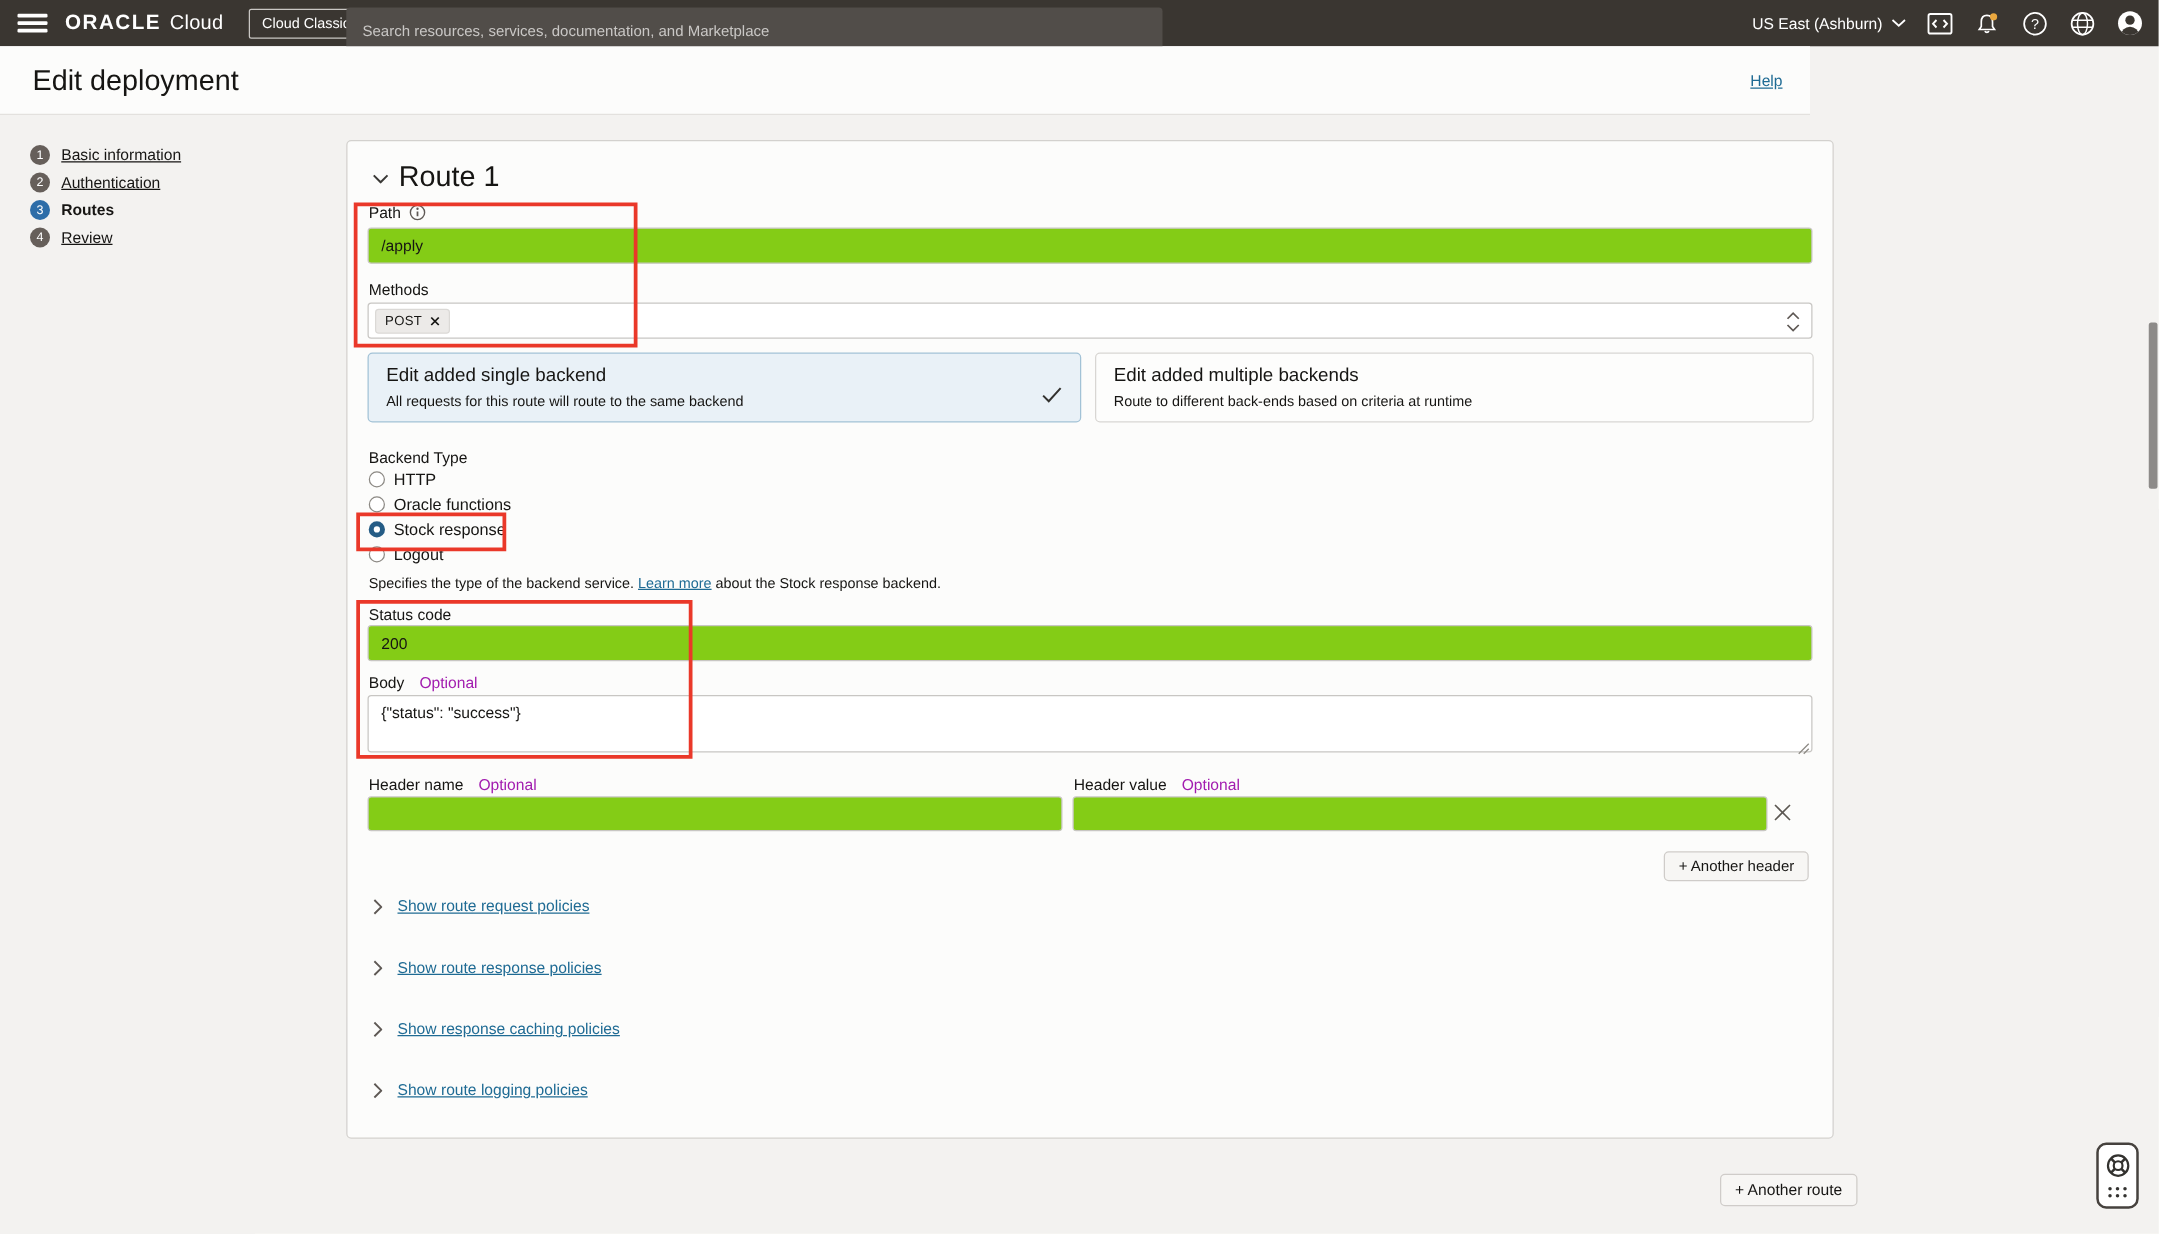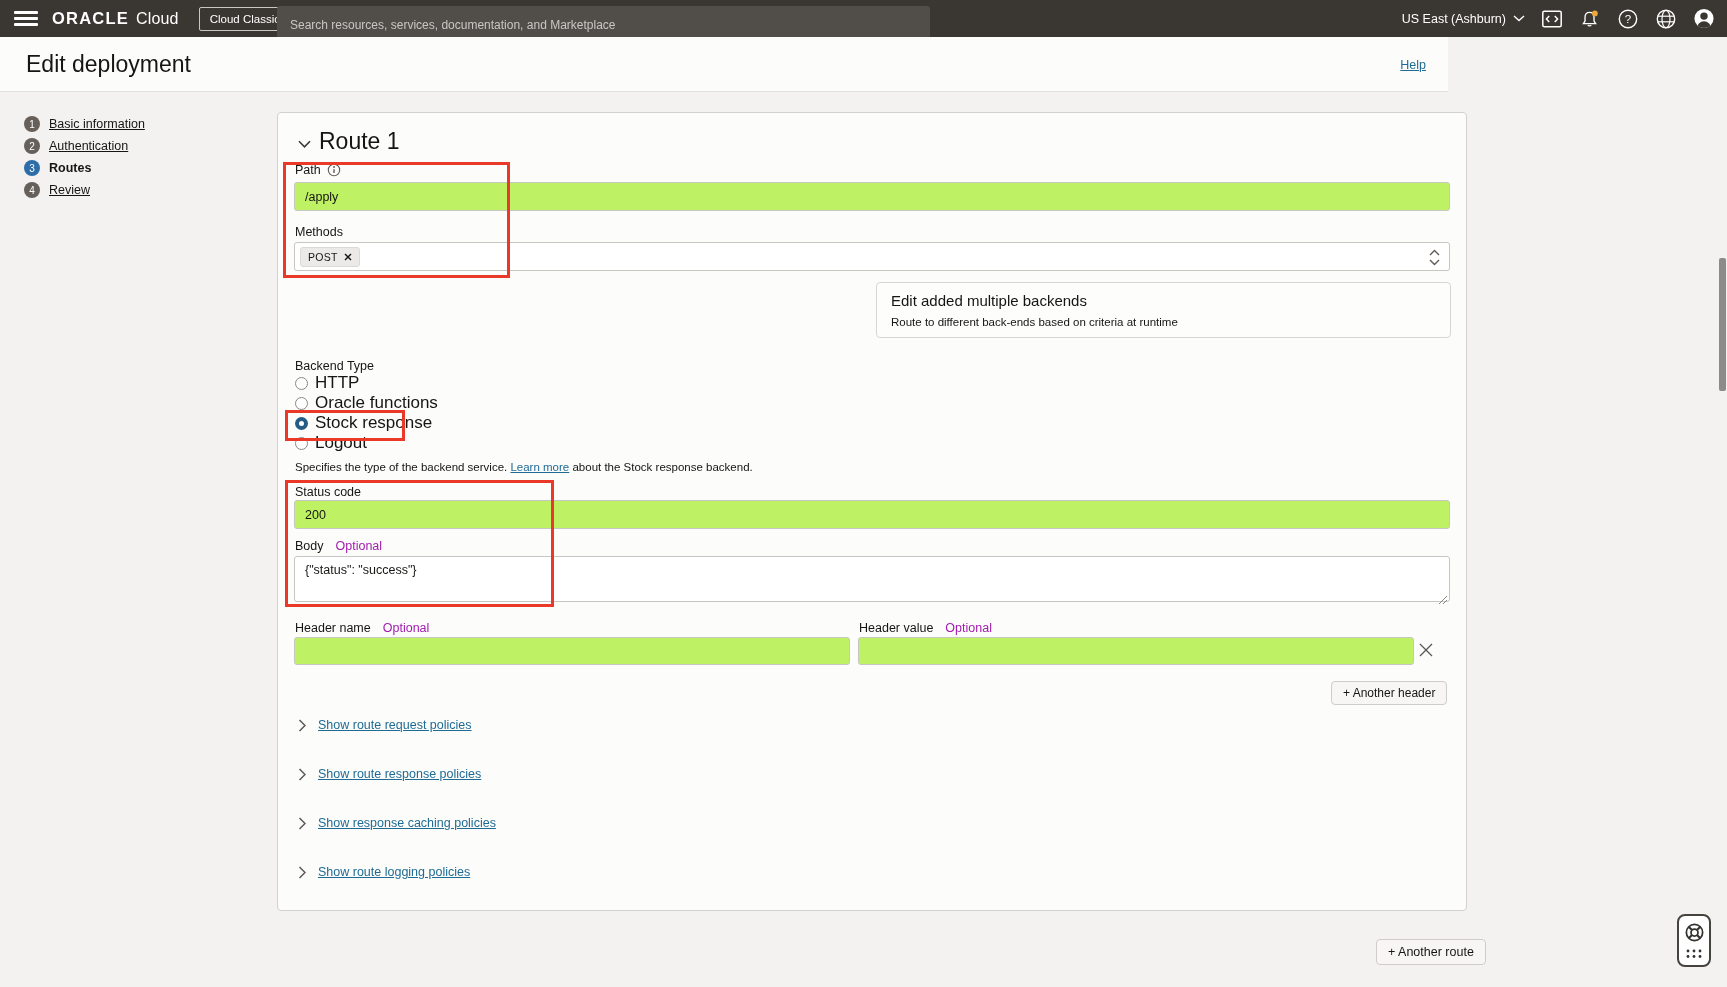--- a/index.html
+++ b/index.html
@@ -34,21 +34,21 @@
   .wstep.active .wnum{background:#2d6da8;}
   .wlabel{font-size:12.5px;color:#161513;text-decoration:underline;cursor:pointer;}
   .wstep.active .wlabel{font-weight:bold;text-decoration:none;cursor:default;}
   
   .panel{position:absolute;left:277px;top:112px;width:1190px;height:799px;background:#fcfcfb;
     border:1px solid #d3d1ce;border-radius:4px;box-sizing:border-box;}
   .route-chevron{position:absolute;left:20px;top:21px;cursor:pointer;}
   .route-title{position:absolute;left:41px;top:15px;font-size:23px;font-weight:400;}
   .field-label{position:absolute;font-size:12.5px;color:#161513;}
   .optional{color:#a21caf;margin-left:6px;}
-  .txt-input{position:absolute;height:29px;background:#bef264;border:1px solid #c8c6c3;border-radius:3px;
+  .txt-input{position:absolute;height:29px;background:#84cc16;border:1px solid #c8c6c3;border-radius:3px;
     box-sizing:border-box;font-family:"Liberation Sans",sans-serif;font-size:12.5px;color:#161513;padding:0 10px;outline:none;}
   .label-row{position:absolute;display:flex;align-items:center;gap:6px;}
   
   .methods-select{position:absolute;left:16px;top:129px;width:1156px;height:29px;background:#fff;
     border:1px solid #c8c6c3;border-radius:3px;box-sizing:border-box;display:flex;align-items:center;padding-left:5px;cursor:pointer;}
   .tag{display:flex;align-items:center;gap:6px;background:#eceae8;border:1px solid #dbd9d6;border-radius:3px;
     padding:3px 7px;font-size:10.5px;letter-spacing:.3px;color:#161513;}
   .tag .tag-x{cursor:pointer;display:flex;}
   .select-stepper{position:absolute;right:9px;top:6px;}
   
@@ -56,21 +56,21 @@
     box-sizing:border-box;cursor:pointer;}
   .bcard.selected{background:#e9f1f7;border-color:#a2c2d6;}
   .bcard .bt{position:absolute;left:14px;top:9px;font-size:15px;}
   .bcard .bs{position:absolute;left:14px;bottom:9px;font-size:11.5px;}
   .bcard .check{position:absolute;right:14px;bottom:9px;}
   
   .radio-row{position:absolute;left:17px;display:flex;align-items:center;gap:7px;height:18px;cursor:pointer;}
   .rdot{width:13px;height:13px;border-radius:50%;border:1px solid #8c8984;background:#fff;box-sizing:border-box;flex:0 0 13px;}
   .radio-row.sel .rdot{border:none;background:#255c85;position:relative;}
   .radio-row.sel .rdot::after{content:"";position:absolute;left:4px;top:4px;width:5px;height:5px;border-radius:50%;background:#fff;}
-  .rlabel{font-size:17px;}
+  .rlabel{font-size:13px;}
   .helper{position:absolute;left:17px;top:348px;font-size:11.5px;color:#161513;}
   a.inline-link{color:#1f6b94;text-decoration:underline;cursor:pointer;}
   
   .body-area{position:absolute;left:16px;top:443px;width:1156px;height:46px;background:#fff;border:1px solid #c8c6c3;
     border-radius:3px;box-sizing:border-box;font-family:"Liberation Sans",sans-serif;font-size:12.5px;color:#161513;
     padding:6px 10px;resize:none;outline:none;}
   .resize-glyph{position:absolute;left:1160px;top:478px;}
   
   .close-x{position:absolute;left:1140px;top:529px;cursor:pointer;}
   .sm-btn{display:inline-flex;align-items:center;justify-content:center;background:#f7f6f4;border:1px solid #cfccc9;
@@ -221,20 +221,29 @@
       </span>
     </span>
     <span class="select-stepper">
       <svg width="11" height="17" viewBox="0 0 11 17">
           <polyline points="1,6 5.5,1.5 10,6" fill="none" stroke="#5f5955" stroke-width="1.4"></polyline>
           <polyline points="1,11 5.5,15.5 10,11" fill="none" stroke="#5f5955" stroke-width="1.4"></polyline>
         </svg>
     </span>
   </div>
 
+  <div class="bcard selected" style="left:16px;width:571px;">
+    <div class="bt">Edit added single backend</div>
+    <div class="bs">All requests for this route will route to the same backend</div>
+    <span class="check">
+      <svg width="17" height="14" viewBox="0 0 17 14">
+          <polyline points="1.5,7.5 6,12 15.5,1.5" fill="none" stroke="#33322f" stroke-width="1.6"></polyline>
+        </svg>
+    </span>
+  </div>
   <div class="bcard" style="left:598px;width:575px;">
     <div class="bt">Edit added multiple backends</div>
     <div class="bs">Route to different back-ends based on criteria at runtime</div>
   </div>
 
   <div class="field-label" style="left:17px;top:246px;">Backend Type</div>
   <div class="radio-row" style="top:261px;">
     <span class="rdot"></span>
     <span class="rlabel">HTTP</span>
   </div>

